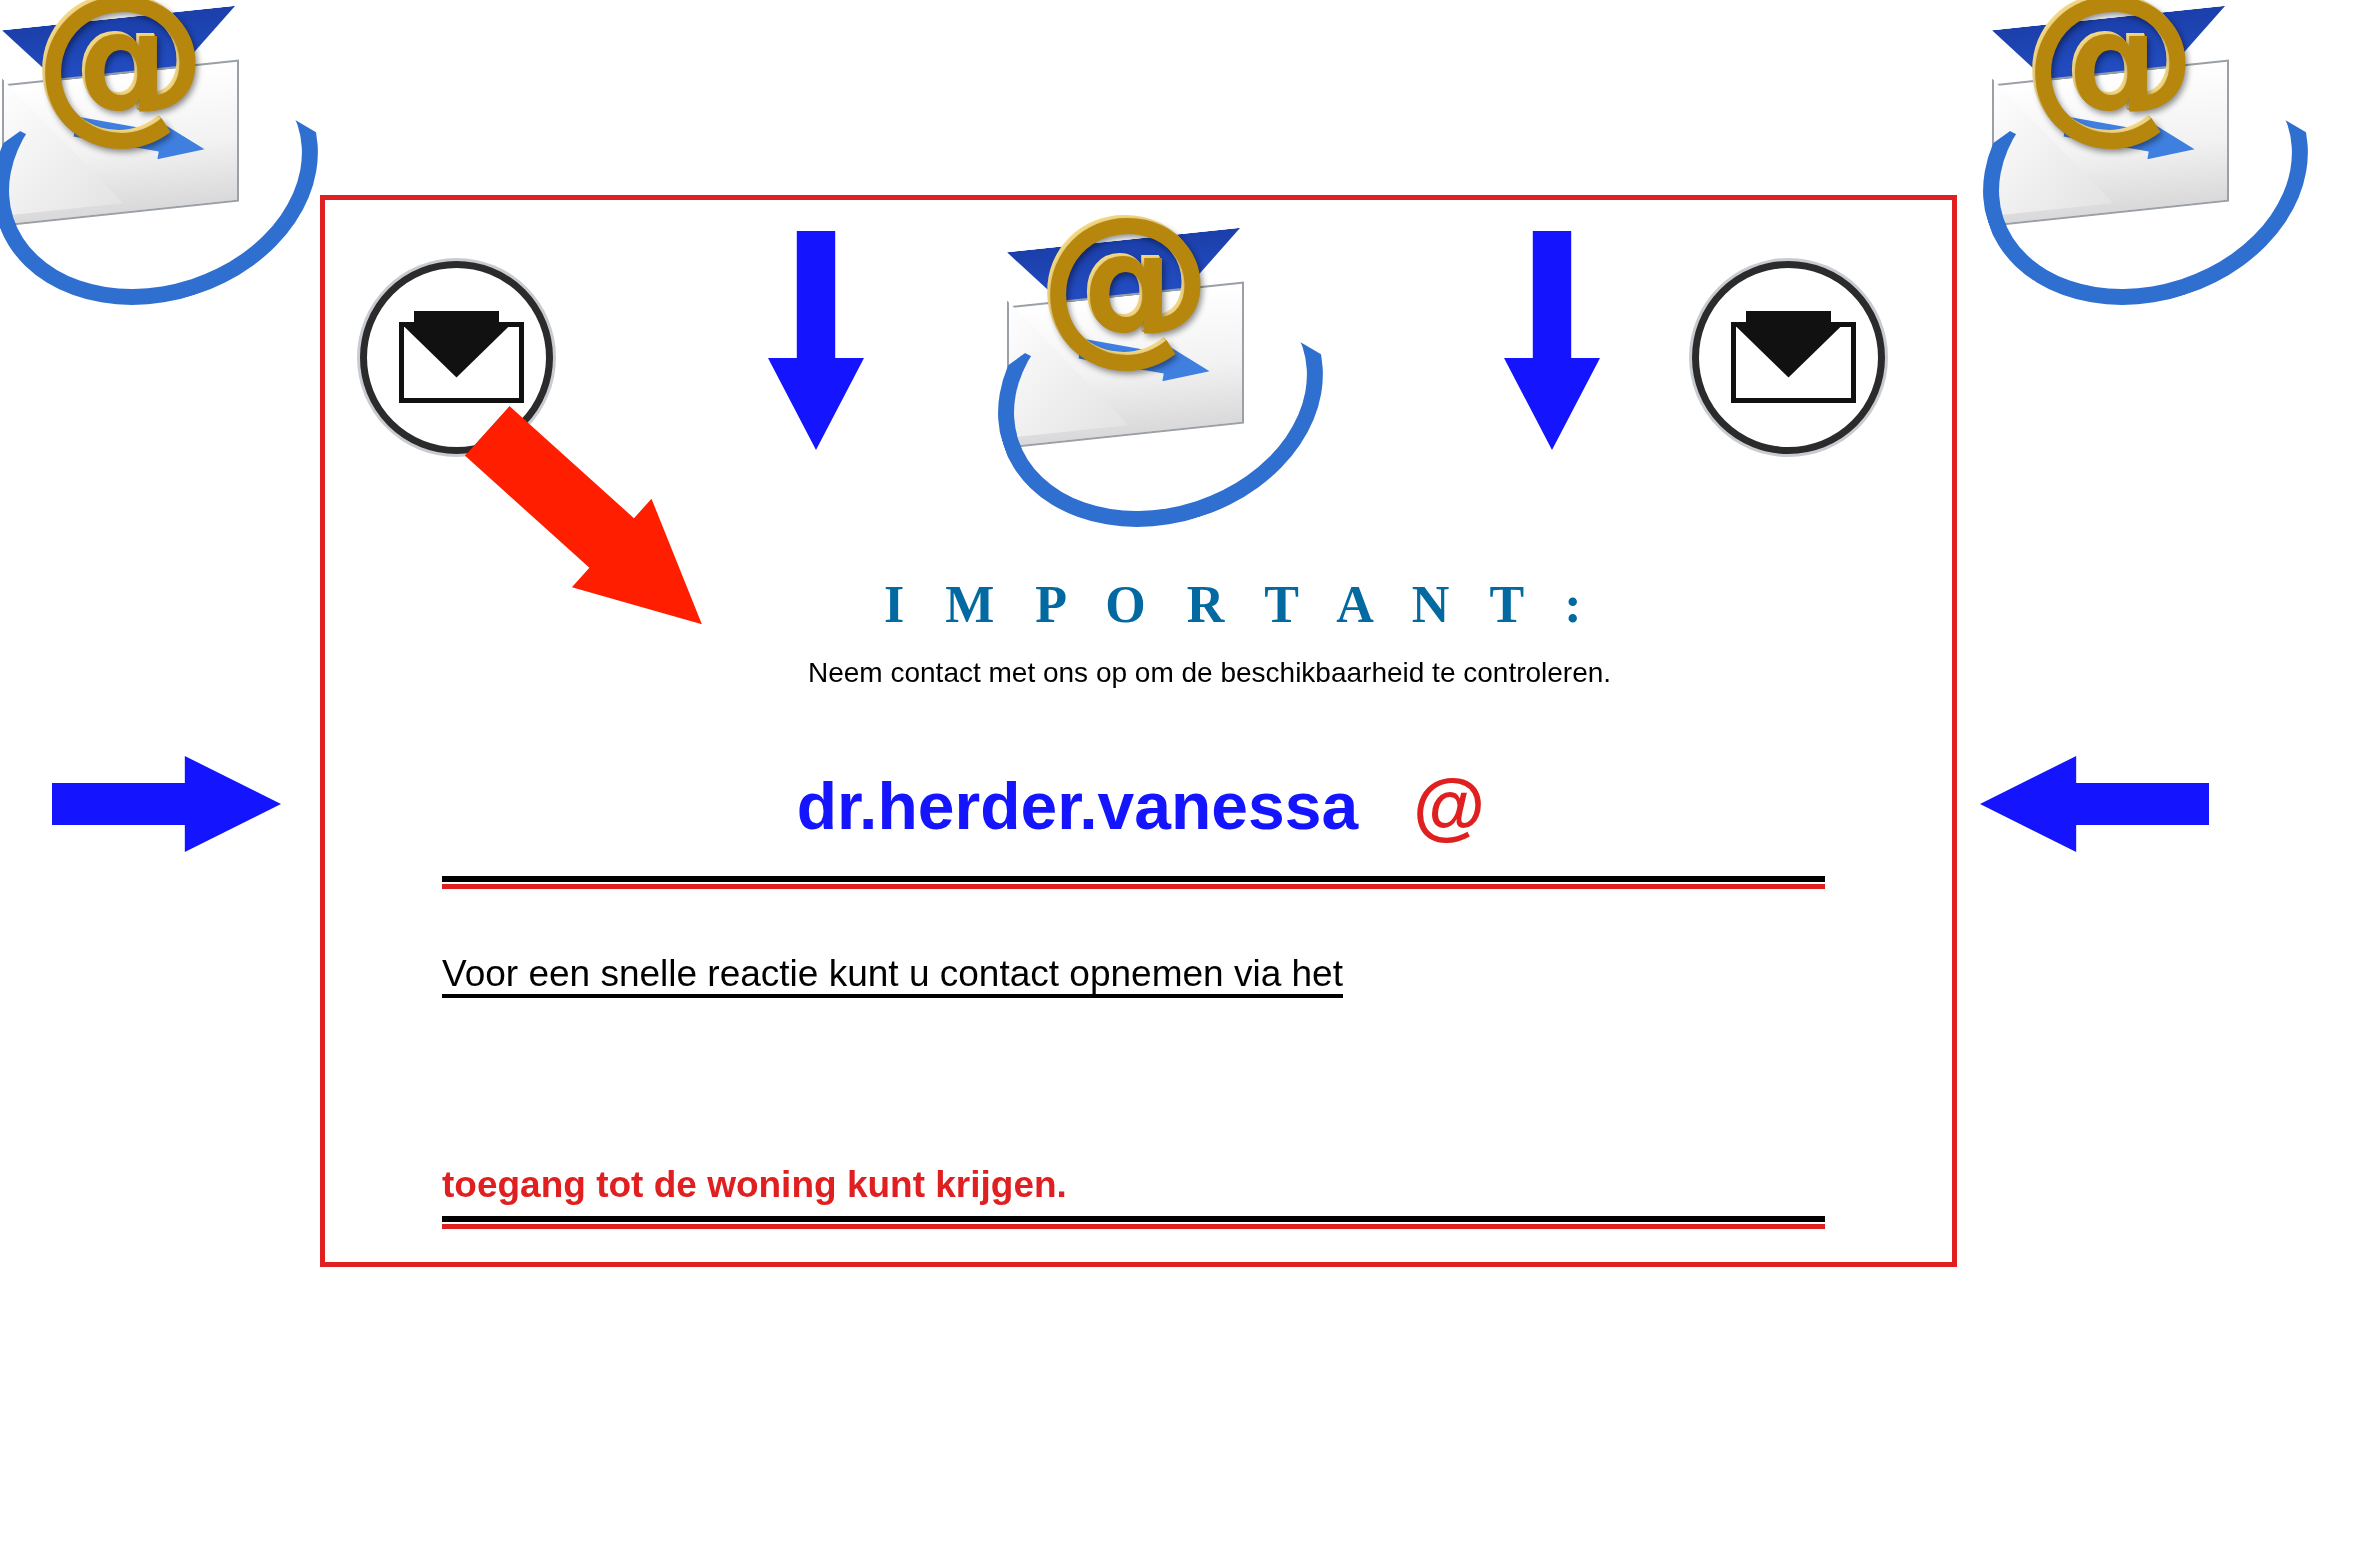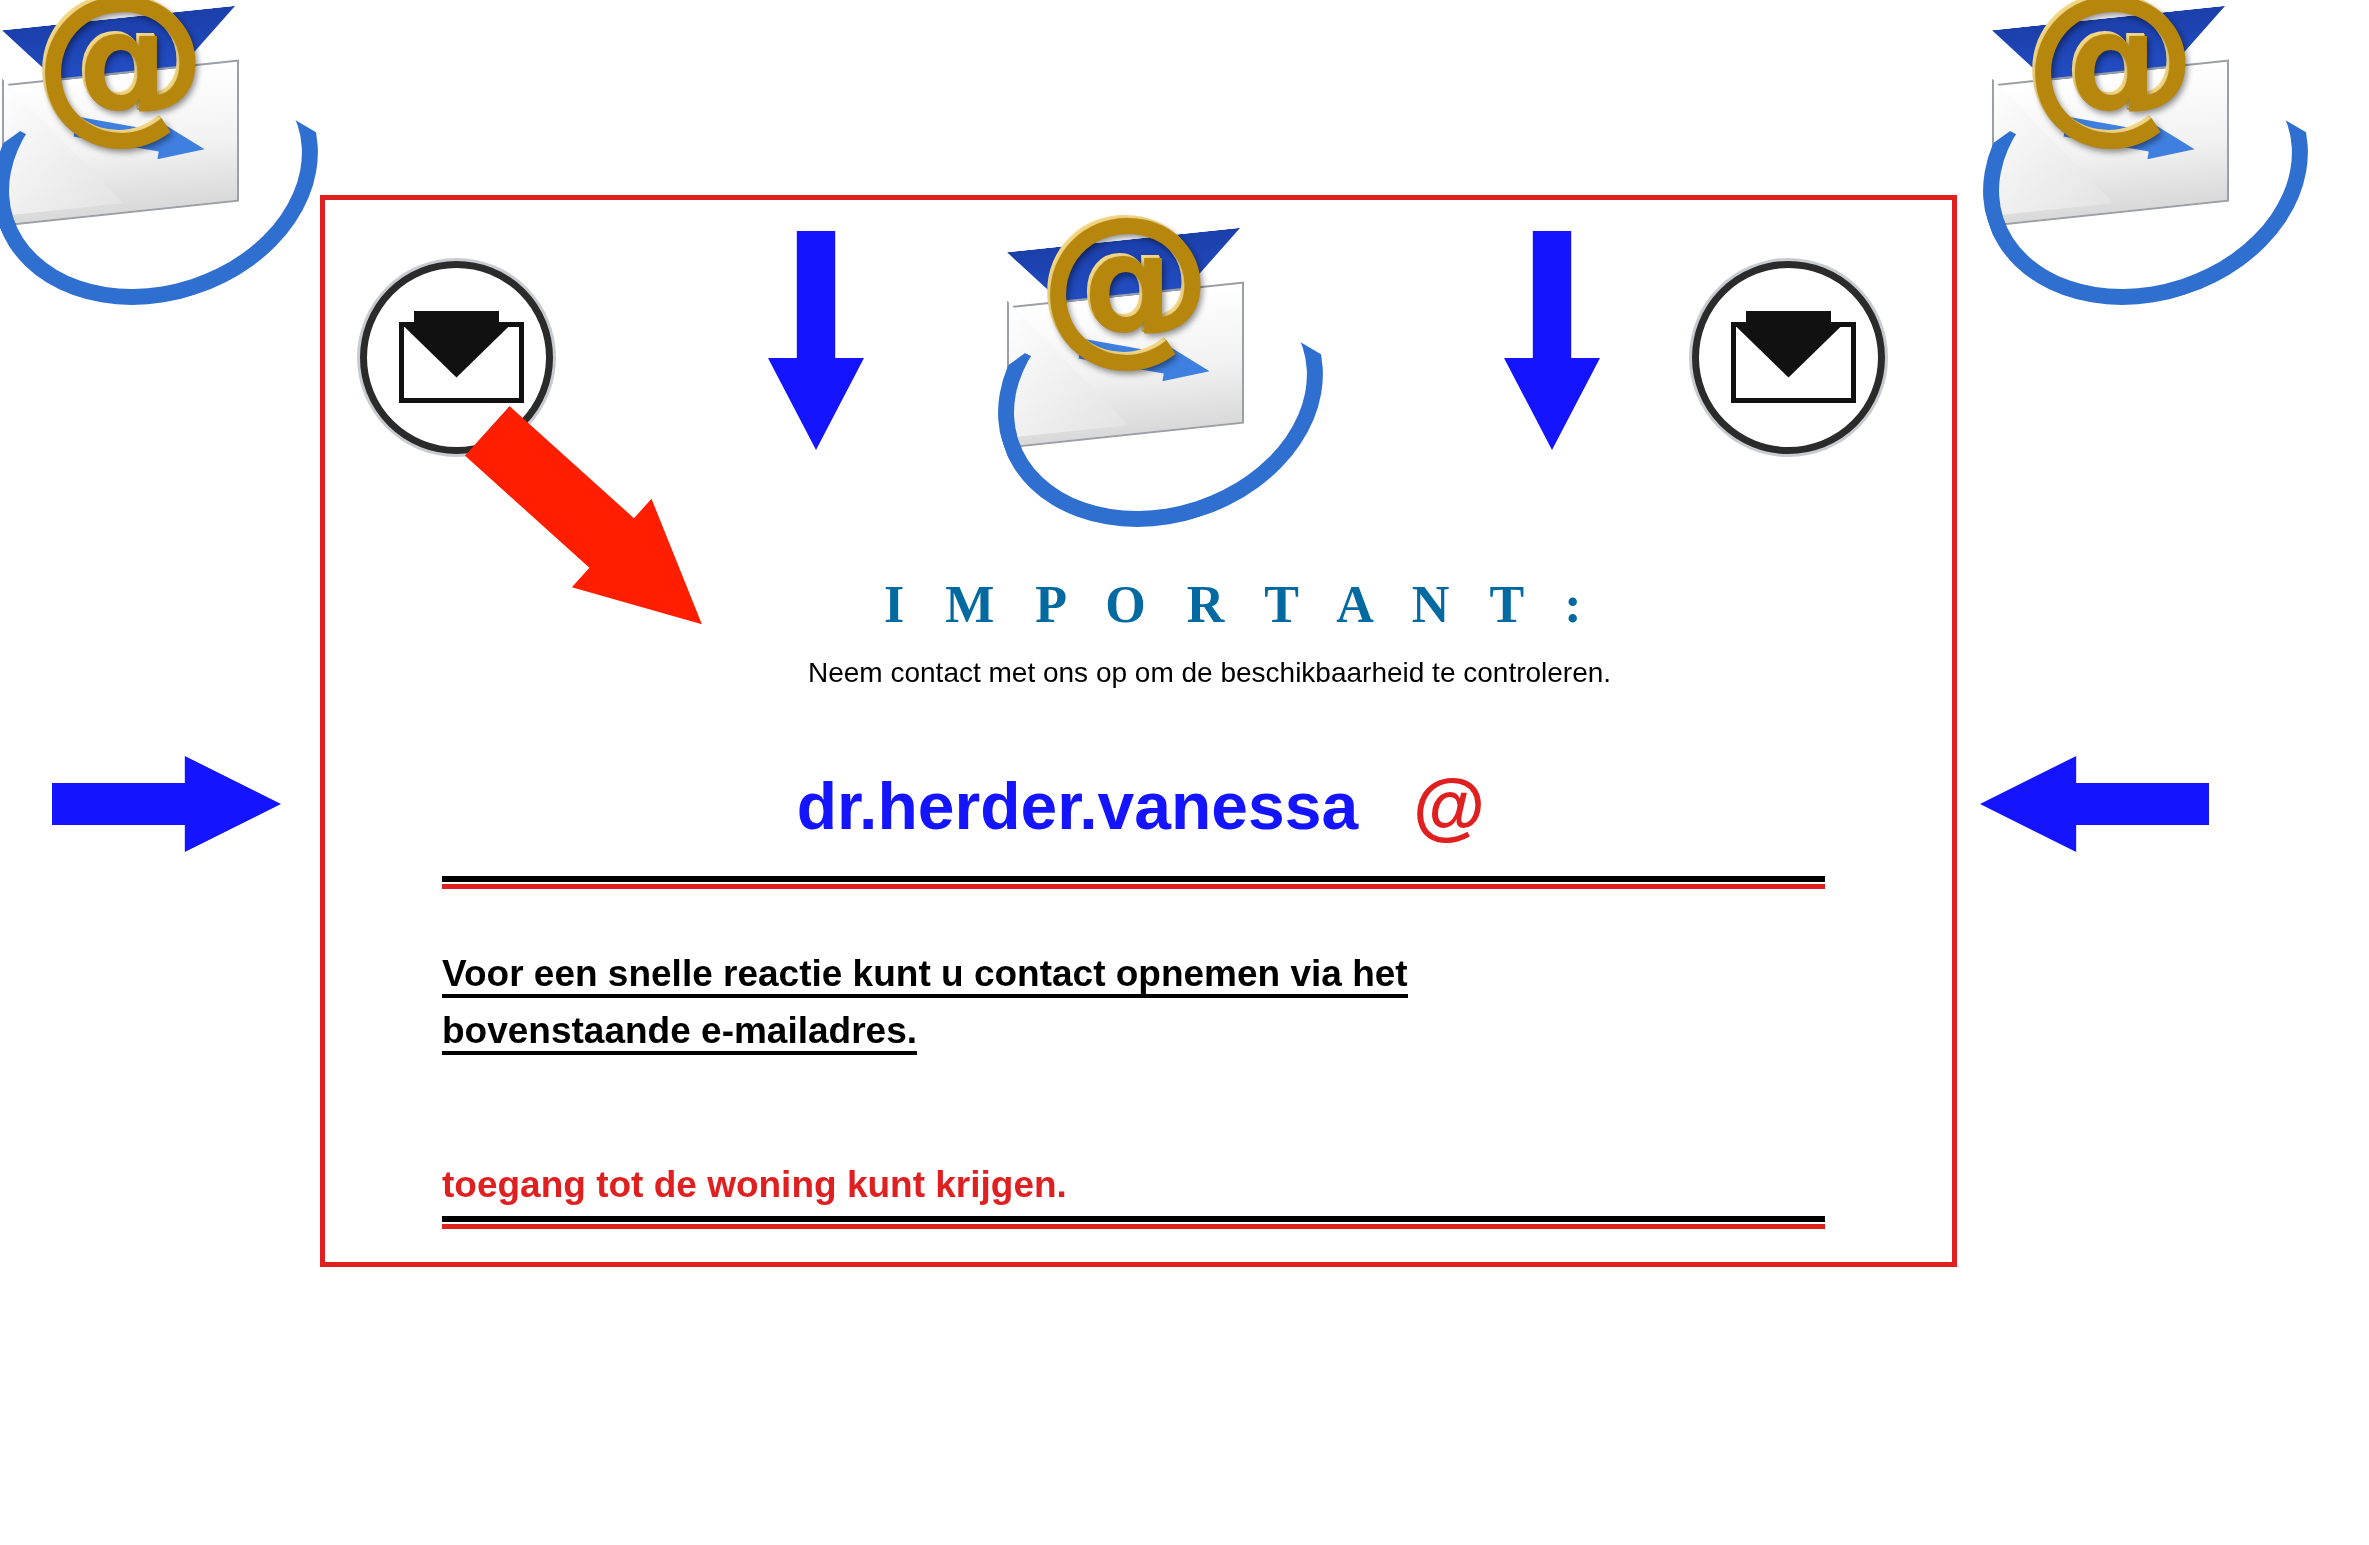--- a/index.html
+++ b/index.html
@@ -235,21 +235,21 @@
     background: #e02020;
     margin-top: 2px;
   }
 
   .para-underline {
     position: absolute;
     left: 442px;
     top: 945px;
     width: 1124px;
     font-size: 37px;
-    font-weight: bold;
+    font-weight: normal;
     line-height: 1.55;
     color: #000000;
   }
   .para-underline span {
     border-bottom: 4px solid #000000;
     display: inline;
   }
   .para-red {
     position: absolute;
     left: 442px;
@@ -322,20 +322,19 @@
   <div class="rl-black"></div>
   <div class="rl-red"></div>
 </div>
 <div class="rule" style="top:1216px;">
   <div class="rl-black"></div>
   <div class="rl-red"></div>
 </div>
 
 <div class="para-underline">
   <span>Voor een snelle reactie kunt u contact opnemen via het</span><br>
-  <span>bovenstaande e-mailadres.</span>
 </div>
 
 <div class="para-red">
   <br>
   <span>toegang tot de woning kunt krijgen.</span>
 </div>
 
 
 </body></html>

